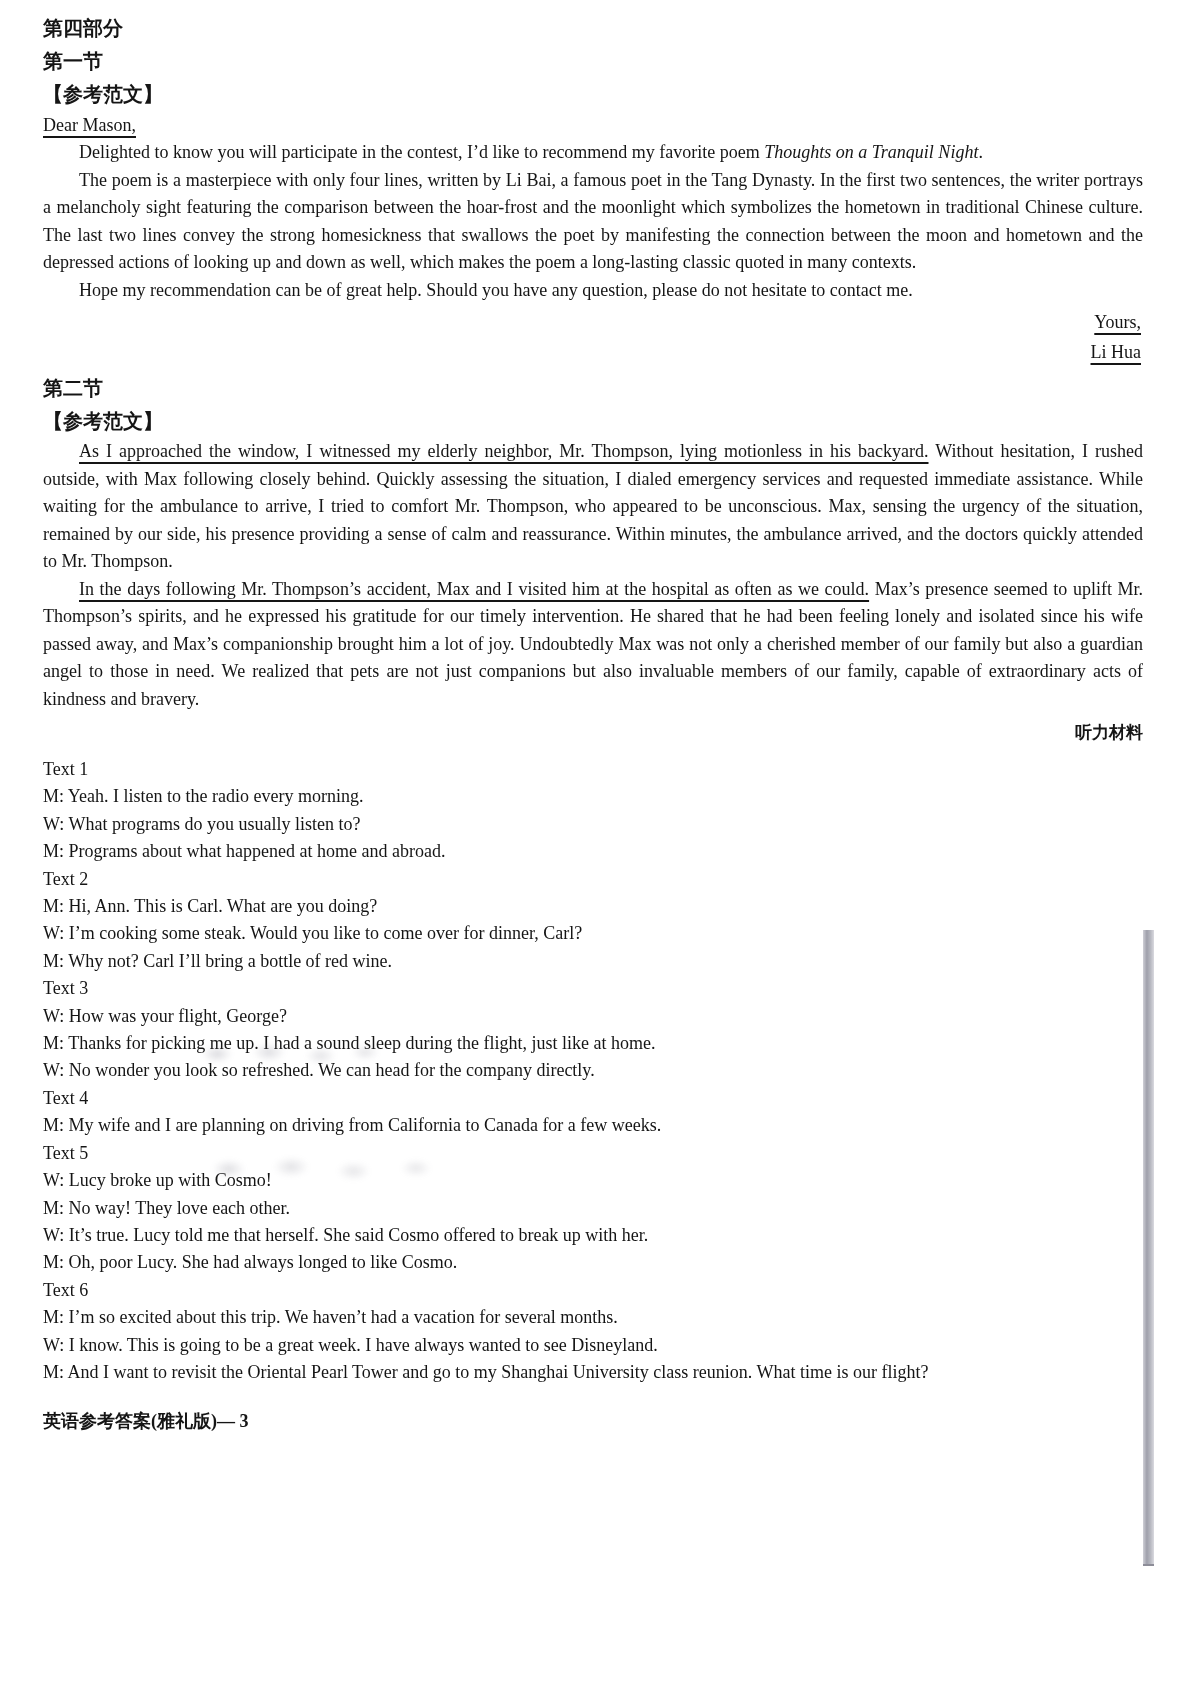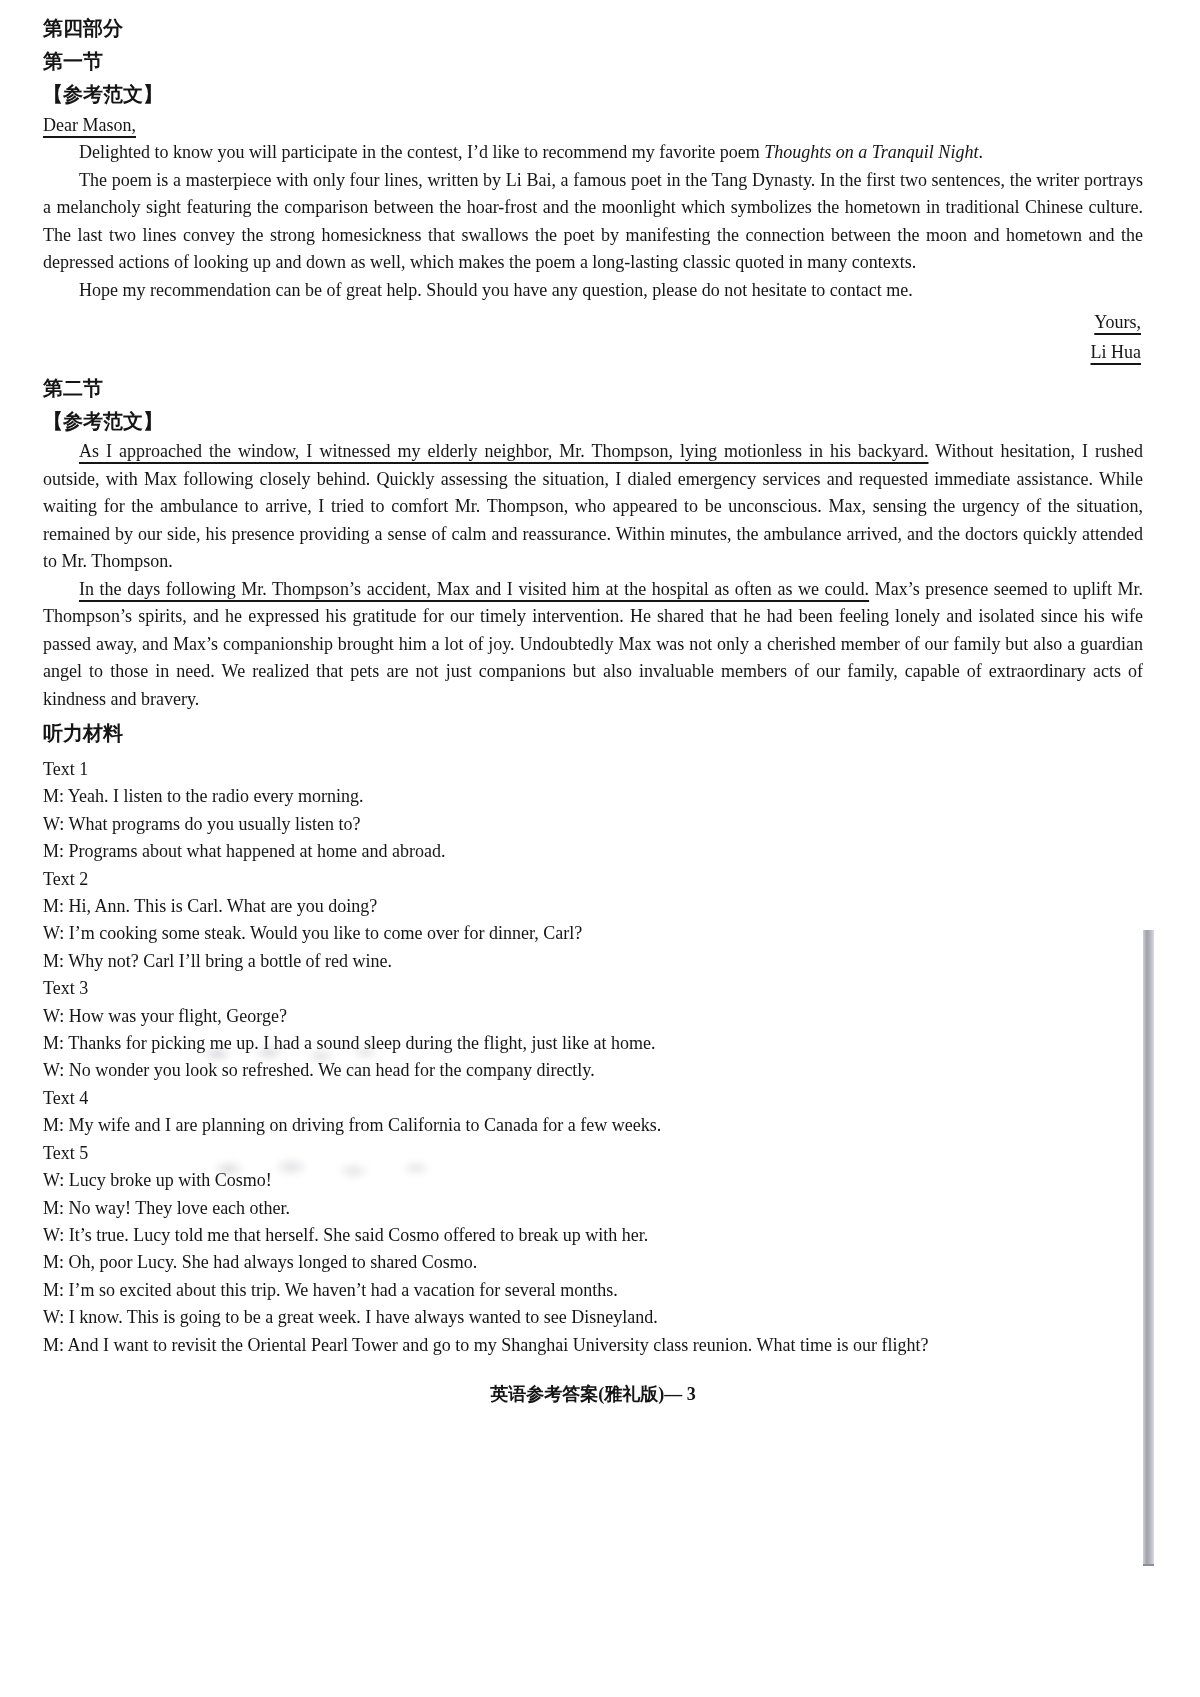--- a/index.html
+++ b/index.html
@@ -32,33 +32,33 @@
     text-decoration:underline;
     text-decoration-thickness:1.6px;
     text-underline-offset:5px;
   }
   .closing {
     text-align:right;
     font-size:18px; line-height:30px;
     margin:3px 2px 5px 0;
   }
   .center-heading {
-    text-align:left;
+    text-align:right;
     font-weight:700;
-    font-size:20px; line-height:30px;
+    font-size:17px; line-height:30px;
     margin-top:5px;
   }
   #listening { margin-top:8px; }
   .dialogue-line {
     font-size:18px; line-height:27.4px;
     text-align:justify;
     padding-left:37px; text-indent:-37px;
   }
   .footer {
-    text-align:center;
+    text-align:left;
     font-weight:700;
     font-size:18px; line-height:26px;
     margin-top:22px;
   }
   
   .scan-strip {
     position:absolute;
     left:1143px; top:930px;
     width:11px; height:634px;
     background:linear-gradient(90deg,#cfcfd6 0%,#9fa0ab 35%,#b9bac2 70%,#dadae0 100%);
@@ -131,21 +131,22 @@
       <div class="dialogue-line">Text 3</div>
       <div class="dialogue-line">W: How was your flight, George?</div>
       <div class="dialogue-line">M: Thanks for picking me up. I had a sound sleep during the flight, just like at home.</div>
       <div class="dialogue-line">W: No wonder you look so refreshed. We can head for the company directly.</div>
       <div class="dialogue-line">Text 4</div>
       <div class="dialogue-line">M: My wife and I are planning on driving from California to Canada for a few weeks.</div>
       <div class="dialogue-line">Text 5</div>
       <div class="dialogue-line">W: Lucy broke up with Cosmo!</div>
       <div class="dialogue-line">M: No way! They love each other.</div>
       <div class="dialogue-line">W: It’s true. Lucy told me that herself. She said Cosmo offered to break up with her.</div>
-      <div class="dialogue-line">M: Oh, poor Lucy. She had always longed to shared Cosmo.</div>
+      <div class="dialogue-line">M: Oh, poor Lucy. She had always longed to like Cosmo.</div>
+      <div class="dialogue-line">Text 6</div>
       <div class="dialogue-line">M: I’m so excited about this trip. We haven’t had a vacation for several months.</div>
       <div class="dialogue-line">W: I know. This is going to be a great week. I have always wanted to see Disneyland.</div>
       <div class="dialogue-line">M: And I want to revisit the Oriental Pearl Tower and go to my Shanghai University class reunion. What time is our flight?</div>
     </div>
 
   <div class="footer">英语参考答案(雅礼版)— 3</div>
 
 </div>
 
 <div class="scan-strip"></div>

